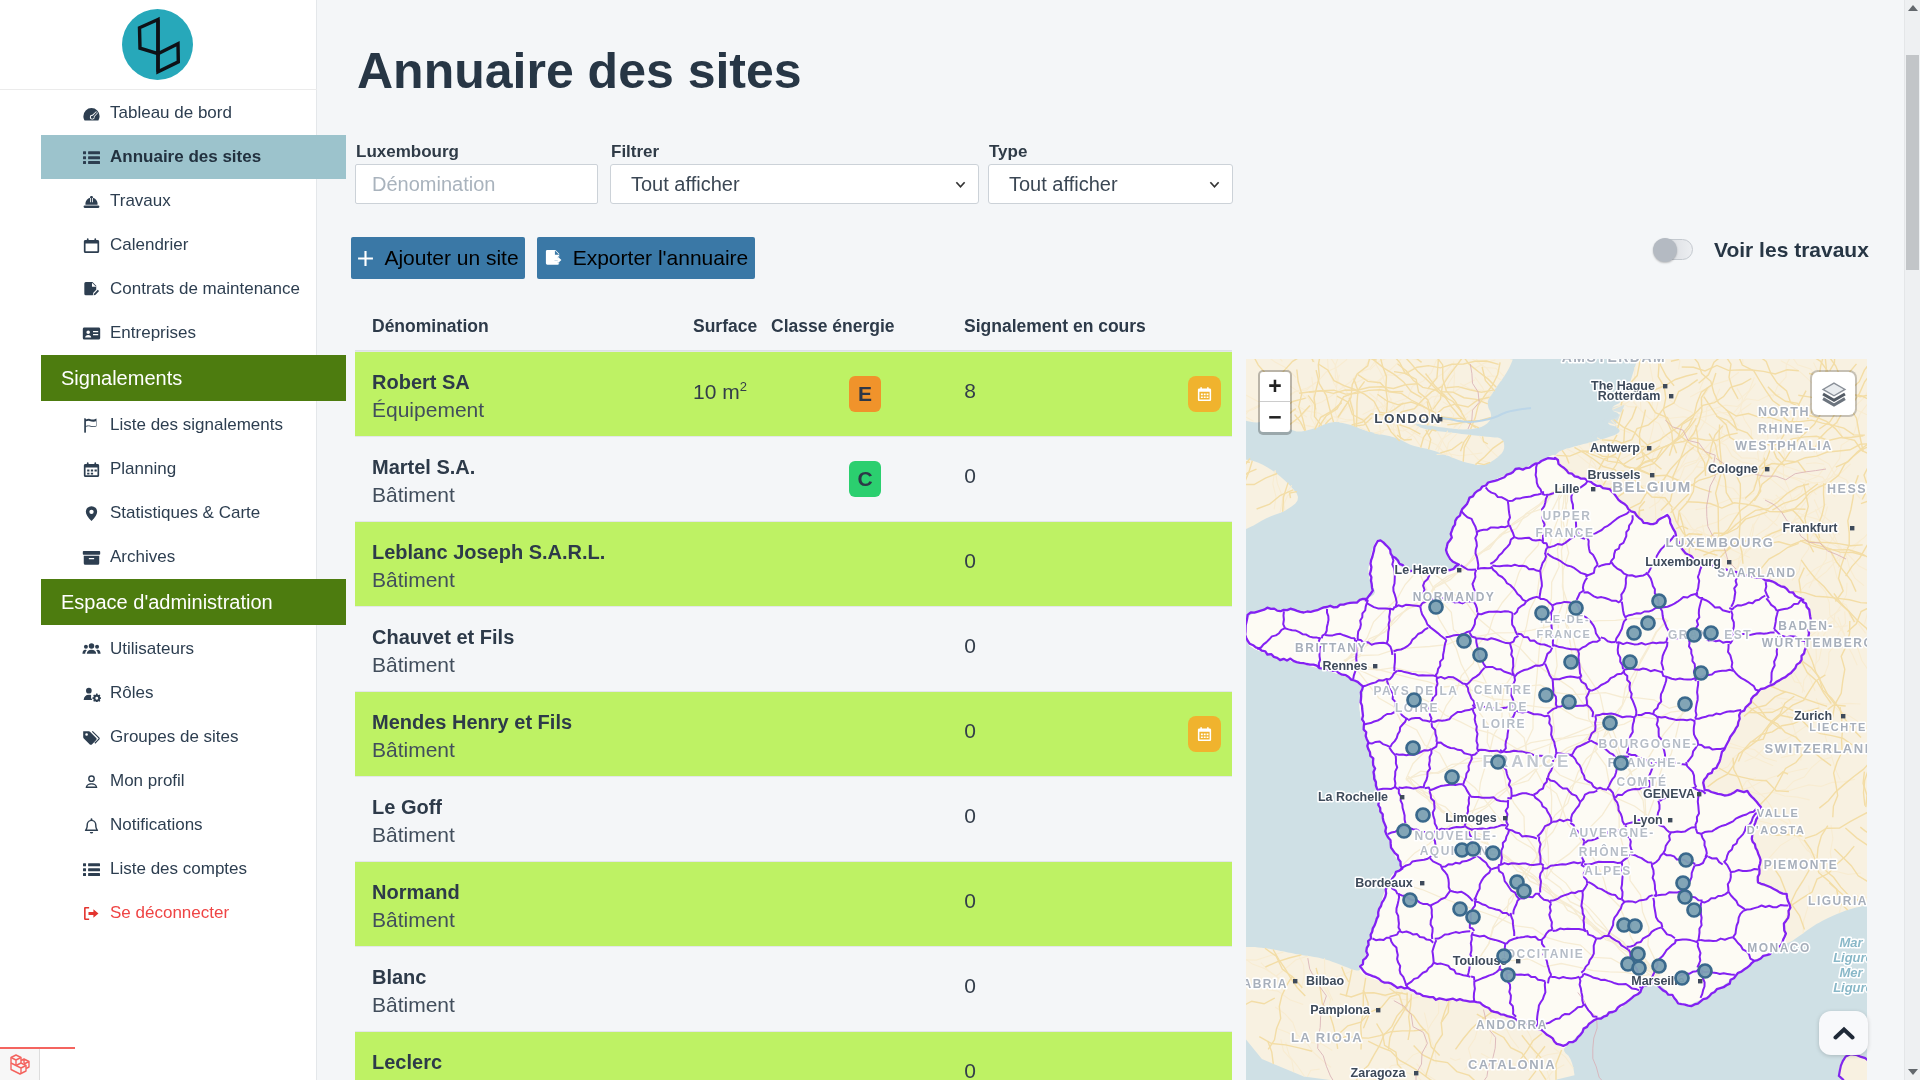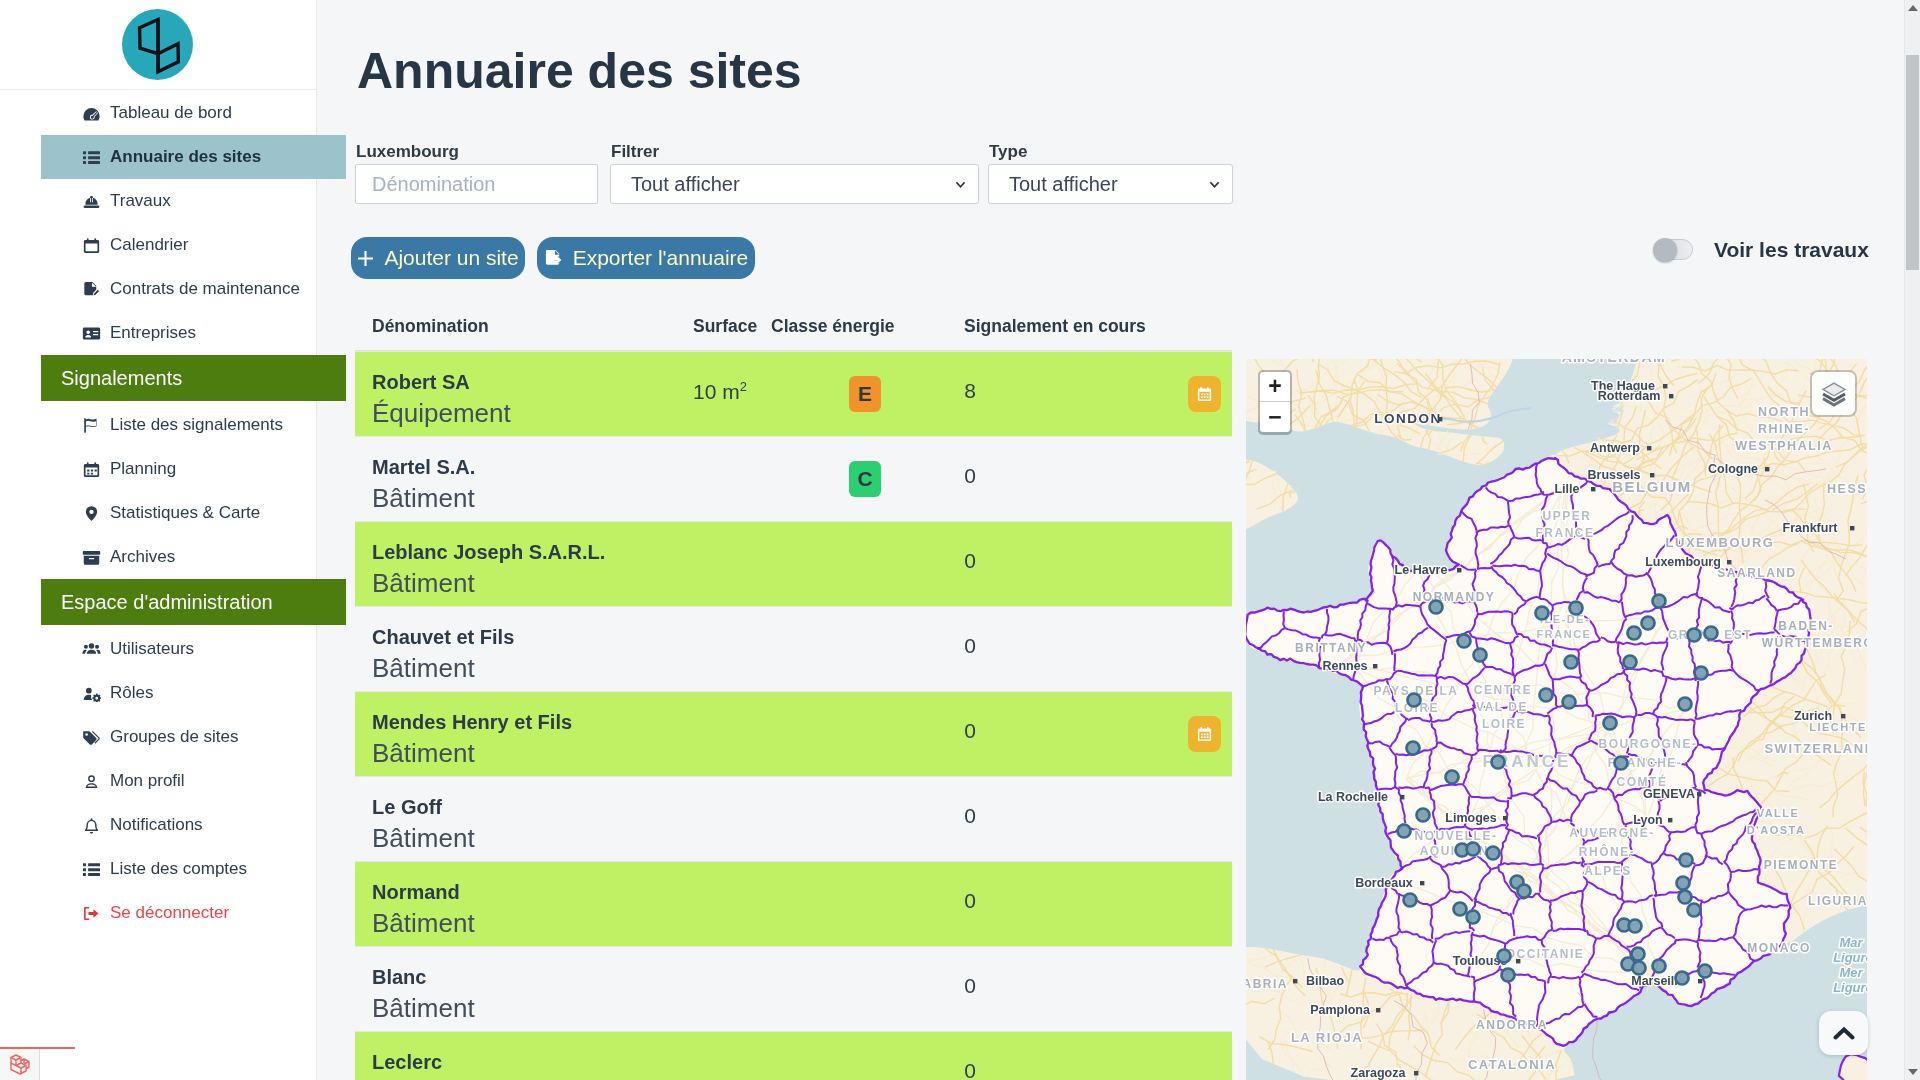--- a/index.html
+++ b/index.html
@@ -19,32 +19,32 @@
 
 .debugbar { position:absolute; left:0; top:1049px; width:40px; height:31px; background:#f7f7f7; border-right:1px solid #ddd; }
 .debugline { position:absolute; left:0; top:1046.5px; width:75px; height:2.5px; background:#f4645f; }
 
 h1.title { position:absolute; left:357px; top:42px; font-size:50px; font-weight:bold; color:#273645; letter-spacing:0px; }
 .flabel { position:absolute; font-size:17px; font-weight:bold; color:#2f3b47; }
 .finput { position:absolute; top:164px; height:40px; background:#fff; border:1px solid #ccd2d8; border-radius:2px; font-size:20px; color:#3b4754; padding-left:16px; display:flex; align-items:center; }
 .placeholder { color:#a9b3bd; }
 .fselect { position:absolute; top:164px; height:40px; background:#fff; border:1px solid #ccd2d8; border-radius:3px; font-size:20px; color:#3b4754; padding-left:20px; display:flex; align-items:center; }
 .fselect .chev { position:absolute; right:12px; top:14px; width:11px; height:11px; }
-.btn { position:absolute; top:237px; height:42px; background:#3a78a6; border-radius:16px; color:#fef9c3; font-size:21px; display:flex; align-items:center; justify-content:center; gap:10px; }
+.btn { position:absolute; top:237px; height:42px; background:#3a78a6; border-radius:2px; color:#000000; font-size:21px; display:flex; align-items:center; justify-content:center; gap:10px; }
 
 .toggle { position:absolute; left:1655px; top:239px; width:38px; height:21px; background:linear-gradient(90deg,#d3d6db,#eceef1); border:1px solid #c4c9cf; border-radius:11px; }
 .toggle .knob { position:absolute; left:-3px; top:-2.5px; width:24px; height:24px; border-radius:50%; background:#b4bac2; box-shadow:0 1px 2px rgba(0,0,0,.25); }
 .toggle-label { position:absolute; left:1714px; top:238px; font-size:21px; font-weight:bold; color:#273645; }
 
 .thead { position:absolute; font-size:17.5px; font-weight:bold; color:#2d3a49; }
 .theadline { position:absolute; left:355px; width:877px; border-top:1px solid #dde1e5; }
 .row { position:absolute; left:355px; width:877px; height:85px; box-shadow: inset 0 1px 0 #e4e6e9; }
 .row.odd { background:#bef264; }
 .row .name { position:absolute; left:17px; top:20px; font-size:20px; font-weight:bold; color:#2d3a49; }
-.row .type { position:absolute; left:17px; top:47px; font-size:26px; color:#424e5c; }
+.row .type { position:absolute; left:17px; top:47px; font-size:21px; color:#424e5c; }
 .row .surf { position:absolute; left:310px; width:110px; top:28px; font-size:21px; color:#333d4a; text-align:center; }
 .row .badge { position:absolute; left:494px; top:25px; width:32px; height:36px; border-radius:6px; font-size:21px; font-weight:bold; color:#2d3747; display:flex; align-items:center; justify-content:center; }
 .row .badge.E { background:#f0932b; }
 .row .badge.C { background:#2bcf6f; }
 .row .cnt { position:absolute; left:585px; width:60px; top:28px; font-size:21px; color:#333d4a; text-align:center; }
 .row .calbtn { position:absolute; left:833px; top:25px; width:33px; height:36px; background:#f0b32e; border-radius:8px; display:flex; align-items:center; justify-content:center; }
 
 .map { position:absolute; left:1246px; top:359px; width:621px; height:721px; overflow:hidden; background:#cddee6; }
 .zoomctl { position:absolute; left:1258px; top:370px; width:34px; height:65px; background:rgba(0,0,0,0.25); border-radius:5px; padding:2px; z-index:6; }
 .zoomctl .zi { width:30px; height:30px; background:#fff; display:flex; align-items:center; justify-content:center; font-size:23px; font-weight:bold; color:#222; }

